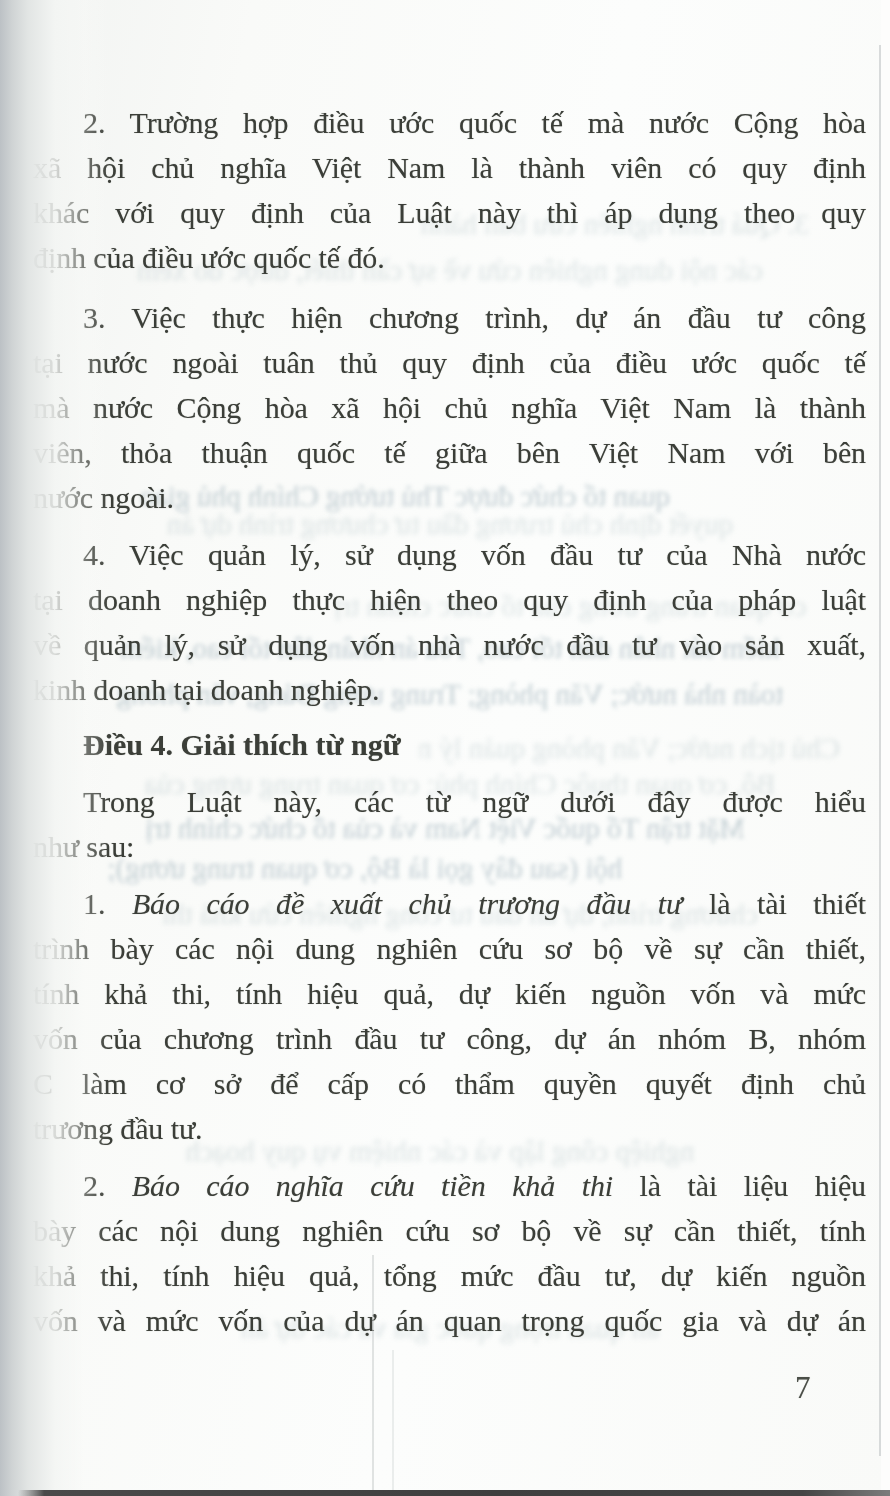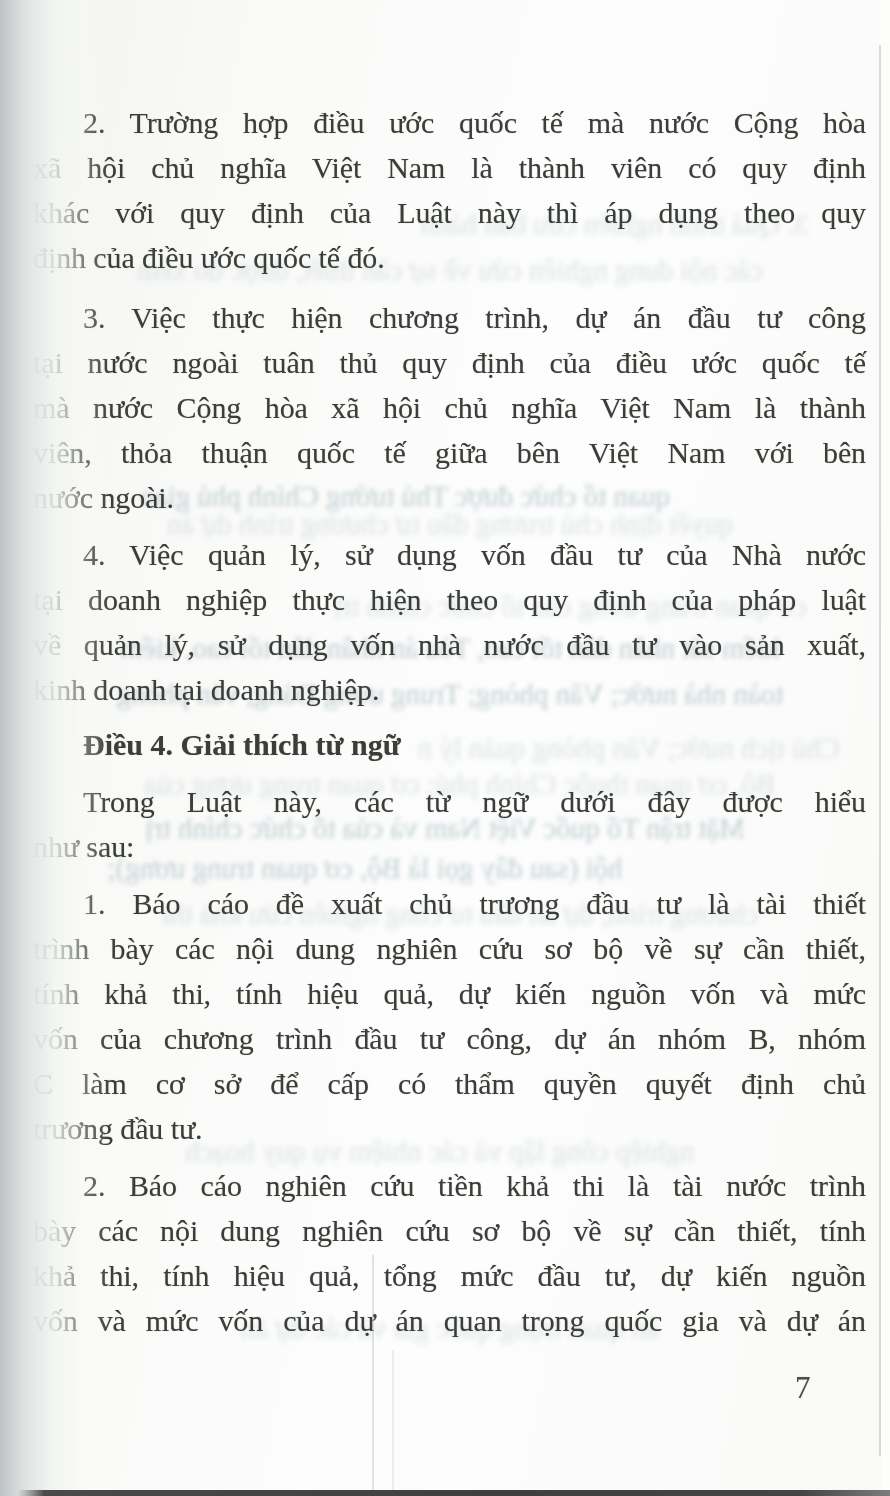--- a/index.html
+++ b/index.html
@@ -59,21 +59,21 @@
   .para:nth-child(2) { margin-top: 15px; }
   .para:nth-child(3) { margin-top: 12px; }
   .para:nth-child(4) { margin-top: 10px; }
   .para:nth-child(5) { margin-top: 12px; }
   .para:nth-child(6) { margin-top: 12px; }
   .para:nth-child(7) { margin-top: 12px; }
   .line { text-align: left; }
   .line.fill { text-align: justify; text-align-last: justify; }
   .line.indent { text-indent: 50px; }
   .para.heading .line { font-weight: bold; letter-spacing: 0; }
-  .it { }
+  .it { font-style: italic; }
   .bd { font-weight: bold; }
 
   .page-number {
     position: absolute; left: 795px; top: 1370px;
     font-size: 31px; color: #4a4e47;
     text-shadow: 0 0 1px rgba(74,78,71,.35);
   }
 
   
   .bleed-layer { position: absolute; inset: 0; pointer-events: none; }
@@ -138,21 +138,21 @@
       </div>
       <div class="para body">
         <div class="line fill indent"><span>1. </span><span class="it">Báo cáo đề xuất chủ trương đầu tư</span><span> là tài thiết</span></div>
         <div class="line fill"><span>trình bày các nội dung nghiên cứu sơ bộ về sự cần thiết,</span></div>
         <div class="line fill"><span>tính khả thi, tính hiệu quả, dự kiến nguồn vốn và mức</span></div>
         <div class="line fill"><span>vốn của chương trình đầu tư công, dự án nhóm B, nhóm</span></div>
         <div class="line fill"><span>C làm cơ sở để cấp có thẩm quyền quyết định chủ</span></div>
         <div class="line"><span>trương đầu tư.</span></div>
       </div>
       <div class="para body">
-        <div class="line fill indent"><span>2. </span><span class="it">Báo cáo nghiên cứu tiền khả thi</span><span> là tài nước trình</span></div>
+        <div class="line fill indent"><span>2. </span><span class="it">Báo cáo nghĩa cứu tiền khả thi</span><span> là tài liệu hiệu</span></div>
         <div class="line fill"><span>bày các nội dung nghiên cứu sơ bộ về sự cần thiết, tính</span></div>
         <div class="line fill"><span>khả thi, tính hiệu quả, tổng mức đầu tư, dự kiến nguồn</span></div>
         <div class="line fill"><span>vốn và mức vốn của dự án quan trọng quốc gia và dự án</span></div>
       </div>
     </div>
 
   <div class="page-number">7</div>
 
   <div class="edge-left"></div>
   <div class="edge-right-white"></div>

